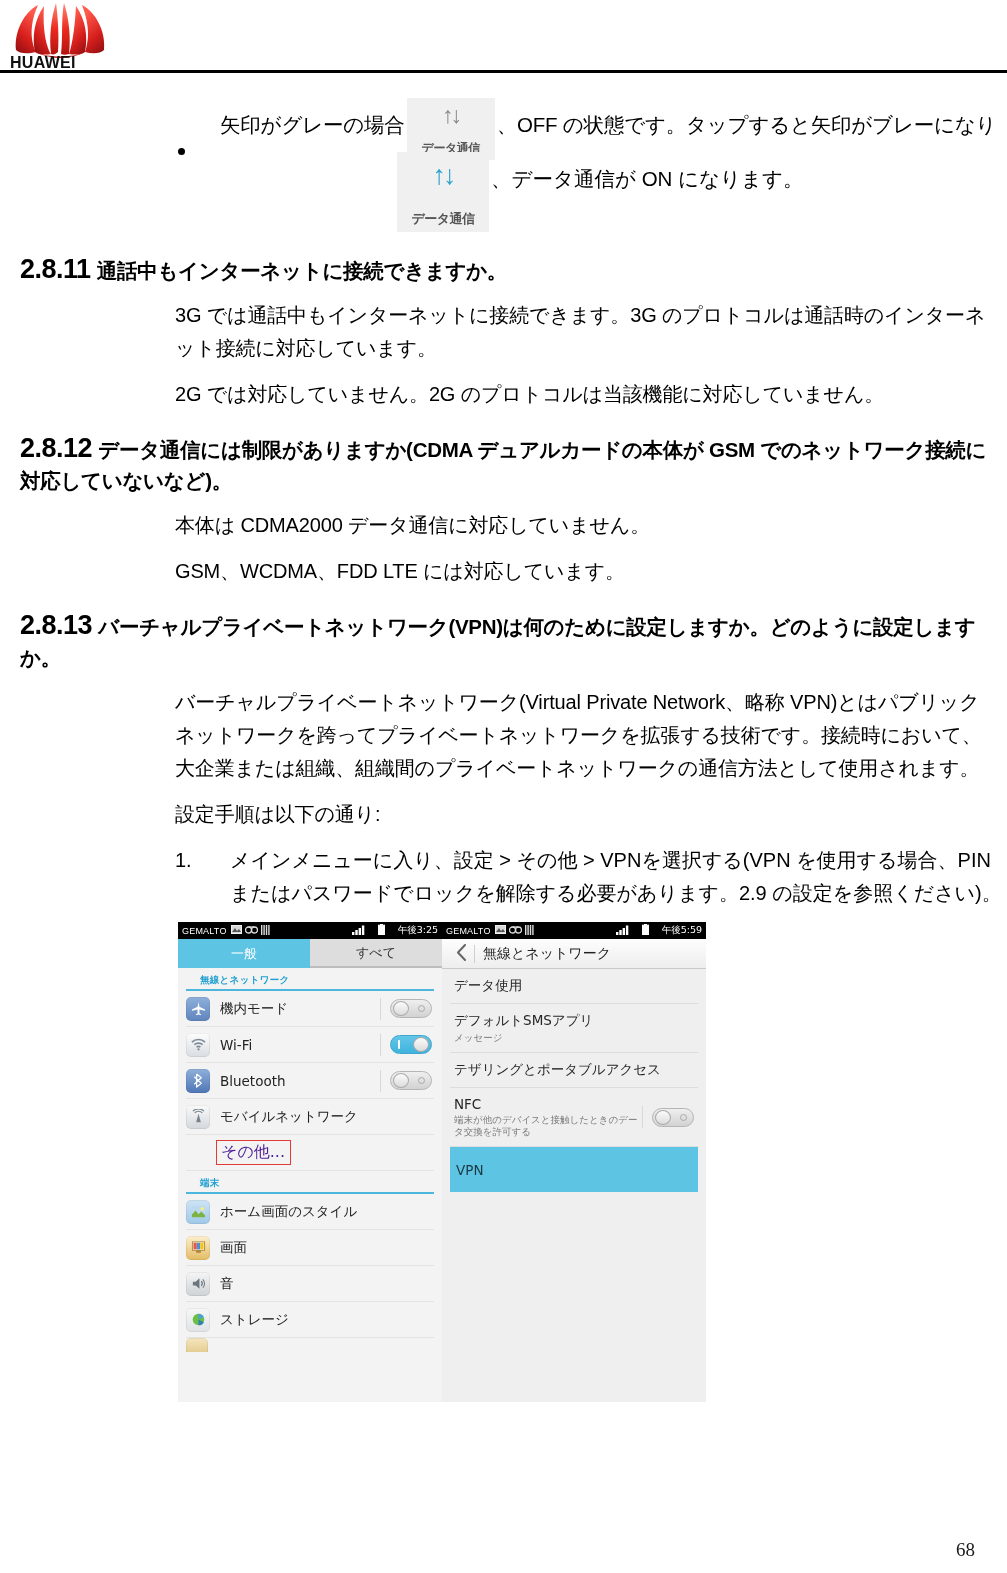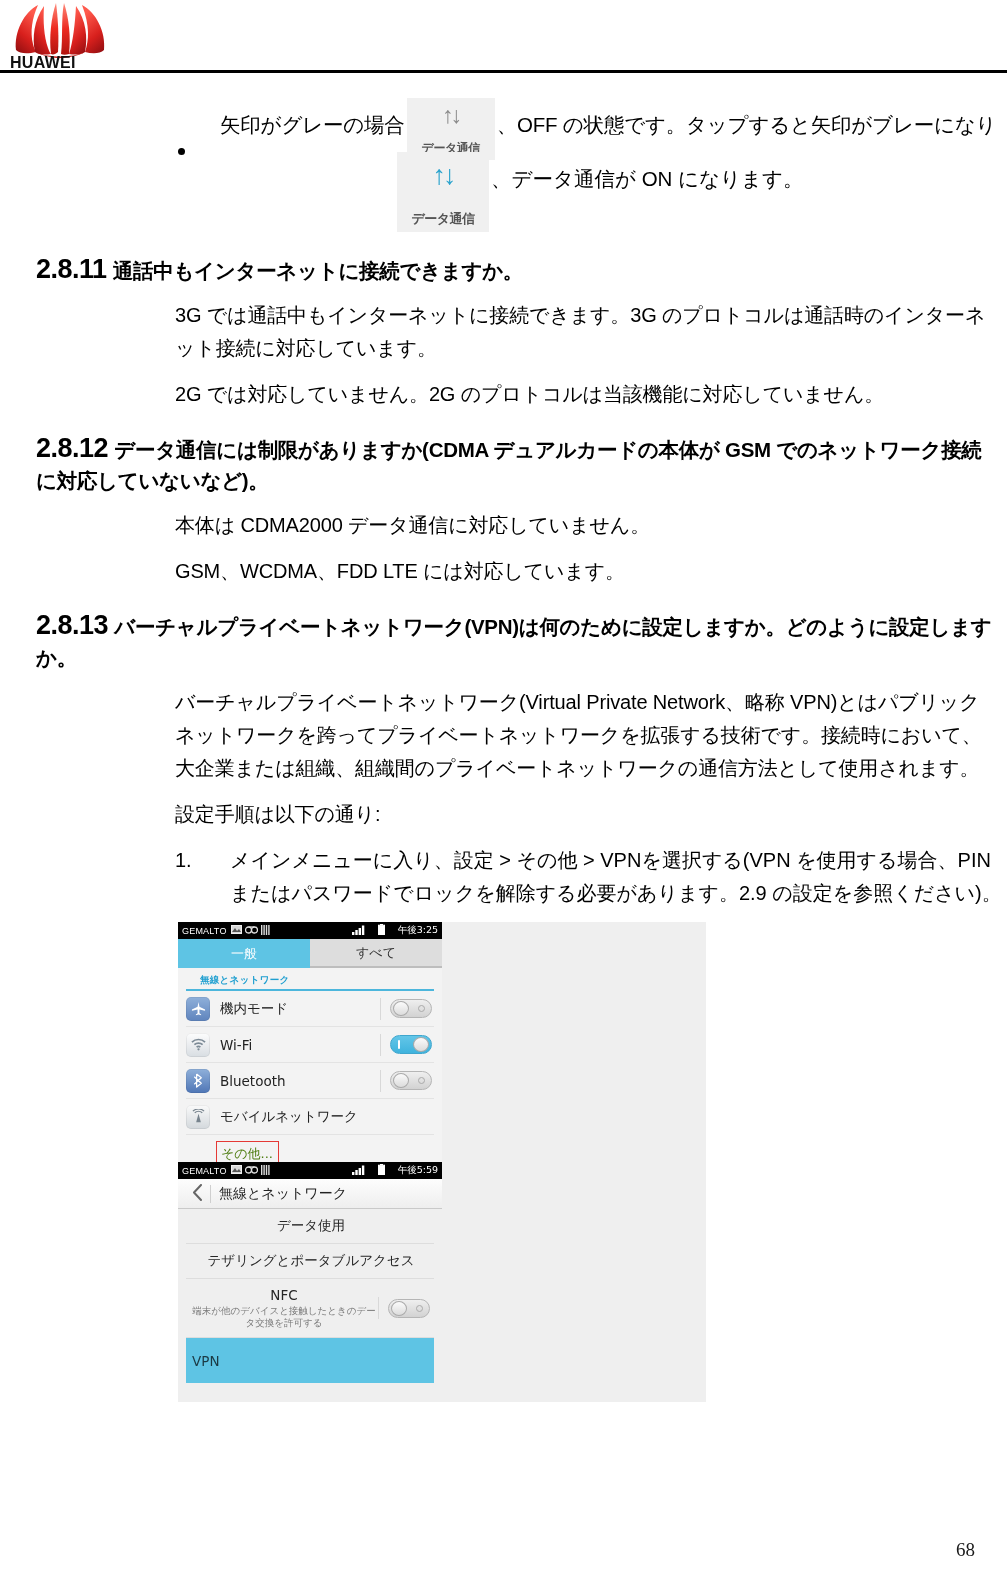--- a/index.html
+++ b/index.html
@@ -126,21 +126,21 @@
   
   h2.sec {
     margin: 0;
     padding: 0;
     font-size: 23.5px;
     font-weight: bold;
     line-height: 30px;
     letter-spacing: -0.3px;
   }
   .sec-wrap {
-    margin-left: 36px;
+    margin-left: 20px;
     margin-right: 8px;
   }
   .sec-num {
     font-size: 27px;
     font-weight: bold;
     letter-spacing: -0.5px;
   }
   .sec-title {
     font-size: 20.5px;
     font-weight: bold;
@@ -179,21 +179,20 @@
   
   .shots {
     position: relative;
     margin-left: 178px;
     margin-top: 12px;
     width: 528px;
     height: 480px;
     background: #efefef;
     display: flex;
     overflow: hidden;
-    flex-direction: column;
   }
   .phone {
     width: 264px;
     height: 480px;
     position: relative;
     overflow: hidden;
     background: #f3f3f3;
     font-family: "DejaVu Sans", sans-serif;
   }
   .phone.right { background: #efefef; }
@@ -345,21 +344,21 @@
     background: #d8d8d8;
     margin-right: 9px;
     flex: 0 0 auto;
   }
   .redbox {
     display: inline-block;
     border: 1.5px solid #e53935;
     padding: 1px 5px 1px 4px;
     margin-left: 30px;
   }
-  .redbox span { font-size: 13px; color: #4d7c0f; }
+  .redbox span { font-size: 16px; color: #4c1d95; }
 
   
   .actionbar {
     height: 30px;
     display: flex;
     align-items: center;
     background: linear-gradient(#fdfdfd, #eeeeee);
     border-bottom: 1px solid #c9c9c9;
     padding: 0 8px;
     box-sizing: border-box;
@@ -381,21 +380,20 @@
     font-size: 14px;
     color: #222;
   }
   .rrow {
     border-bottom: 1px solid #dddddd;
     margin: 0 8px;
     padding: 8px 2px 8px 4px;
     display: flex;
     align-items: center;
     box-sizing: border-box;
-    text-align: center;
   }
   .rrow .txt { flex: 1; }
   .rrow .title {
     font-size: 13.5px;
     color: #262626;
     display: block;
   }
   .rrow .sub {
     font-size: 9.5px;
     color: #7a7a7a;
@@ -759,20 +757,26 @@
         <span class="ab-sep"></span>
         <span class="ab-title">無線とネットワーク</span>
       </div>
 
       <div class="rrow">
         <span class="txt">
             <span class="title">データ使用</span>
           </span>
       </div>
 
+      <div class="rrow">
+        <span class="txt">
+          <span class="title">デフォルトSMSアプリ</span>
+          <span class="sub">メッセージ</span>
+        </span>
+      </div>
 
       <div class="rrow">
         <span class="txt">
             <span class="title">テザリングとポータブルアクセス</span>
           </span>
       </div>
 
       <div class="rrow tall">
         <span class="txt">
           <span class="title">NFC</span>

